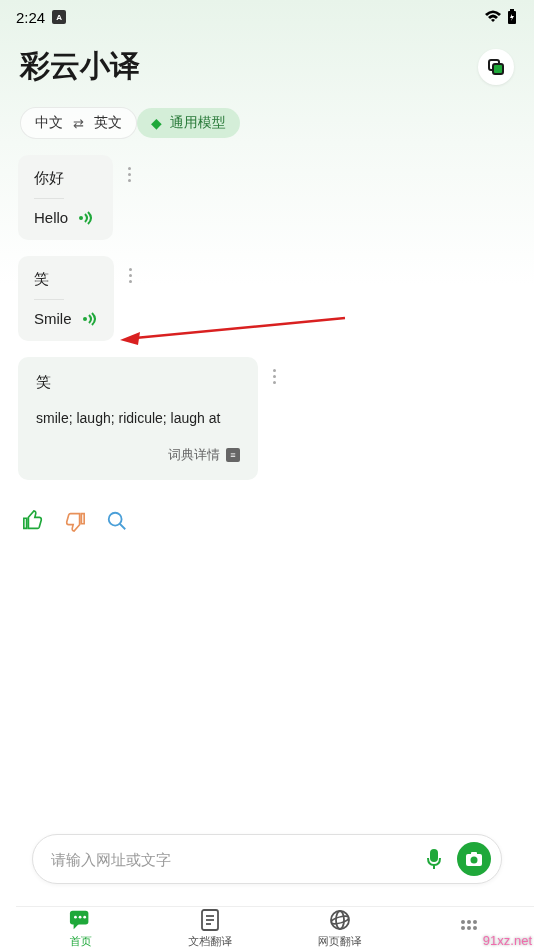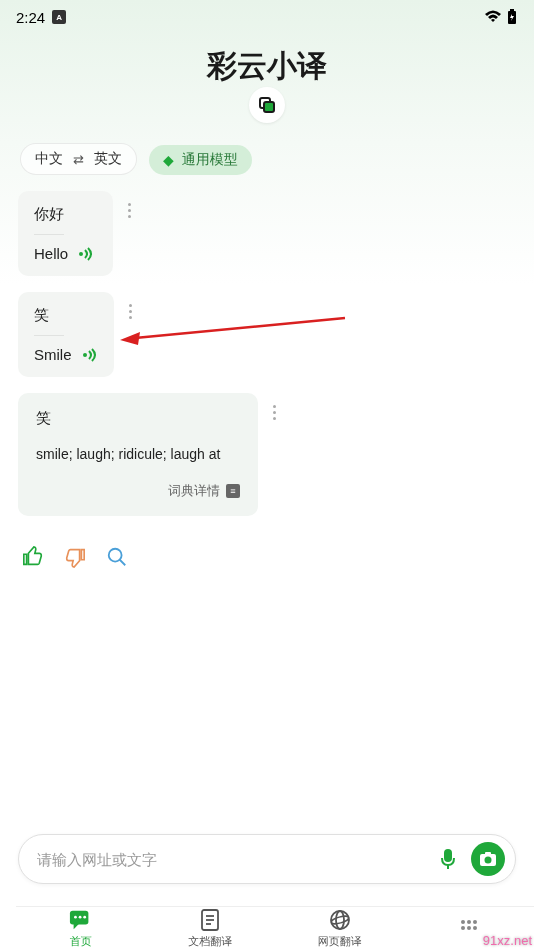--- a/index.html
+++ b/index.html
@@ -3,25 +3,25 @@
 <meta charset="utf-8">
 <style>
 * { margin: 0; padding: 0; box-sizing: border-box; font-family: -apple-system, "PingFang SC", "Microsoft YaHei", sans-serif; }
 body { width: 534px; height: 950px; background: linear-gradient(180deg, #e8f4ea 0%, #f5faf6 15%, #ffffff 30%); position: relative; overflow: hidden; }
 
 .status-bar { display: flex; justify-content: space-between; align-items: center; padding: 8px 16px; height: 34px; font-size: 15px; font-weight: 500; }
 .status-left { display: flex; align-items: center; gap: 7px; }
 .status-right { display: flex; align-items: center; gap: 4px; }
 .status-icon-box { width: 14px; height: 14px; background: #333; border-radius: 2px; display: flex; align-items: center; justify-content: center; color: #fff; font-size: 8px; font-weight: bold; }
 
-.header { padding: 12px 20px 20px; display: flex; justify-content: space-between; align-items: center; flex-direction: column; }
+.header { padding: 12px 20px 20px; display: flex; justify-content: space-between; align-items: center; }
 .app-title { font-size: 30px; font-weight: 700; color: #1a1a1a; }
 .copy-btn { width: 36px; height: 36px; background: #fff; border-radius: 50%; display: flex; align-items: center; justify-content: center; border: none; cursor: pointer; box-shadow: 0 1px 3px rgba(0,0,0,0.08); }
 
-.lang-row { display: flex; align-items: flex-end; gap: 12px; padding: 0 20px 16px; }
+.lang-row { display: flex; align-items: center; gap: 0; padding: 0 20px 16px; }
 .lang-pill { background: rgba(255,255,255,0.7); border: 1px solid rgba(0,0,0,0.08); border-radius: 20px; padding: 6px 14px; display: flex; align-items: center; gap: 10px; font-size: 14px; color: #333; }
 .swap-icon { font-size: 13px; color: #555; }
 .model-pill { background: #d4eed8; border-radius: 20px; padding: 6px 14px; display: flex; align-items: center; gap: 8px; font-size: 14px; color: #2a7a3a; font-weight: 500; }
 .diamond { color: #1fa83a; font-size: 14px; }
 
 .content { padding: 0 18px; }
 .card-row { display: flex; align-items: flex-start; gap: 15px; margin-bottom: 16px; }
 .trans-card { background: #f3f5f3; border-radius: 10px; padding: 14px 16px; }
 .trans-card.small { min-width: 95px; }
 .src-text { font-size: 15px; color: #222; margin-bottom: 10px; }
@@ -36,21 +36,21 @@
 .dict-src { font-size: 15px; color: #222; margin-bottom: 18px; }
 .dict-result { font-size: 14px; color: #222; margin-bottom: 20px; }
 .dict-detail { display: flex; align-items: center; justify-content: flex-end; gap: 6px; font-size: 13px; color: #666; cursor: pointer; }
 .dict-detail-icon { width: 14px; height: 14px; background: #666; border-radius: 2px; display: inline-flex; align-items: center; justify-content: center; color: #fff; font-size: 9px; }
 
 .actions { display: flex; gap: 20px; padding: 14px 4px; }
 .action-btn { background: none; border: none; cursor: pointer; padding: 0; }
 
 .arrow-annotation { position: absolute; left: 120px; top: 310px; width: 230px; height: 40px; pointer-events: none; }
 
-.input-bar-wrap { position: absolute; left: 0; right: 0; bottom: 56px; padding: 10px 18px; }
+.input-bar-wrap { position: absolute; left: 0; right: 0; bottom: 56px; padding: 10px 32px; }
 .input-bar { background: #fff; border: 1px solid #e0e0e0; border-radius: 26px; height: 50px; display: flex; align-items: center; padding: 0 10px 0 18px; box-shadow: 0 1px 4px rgba(0,0,0,0.05); }
 .input-field { flex: 1; border: none; outline: none; font-size: 15px; color: #333; background: transparent; }
 .input-field::placeholder { color: #9a9a9a; }
 .mic-btn, .cam-btn { width: 34px; height: 34px; border-radius: 50%; border: none; display: flex; align-items: center; justify-content: center; cursor: pointer; margin-left: 6px; }
 .mic-btn { background: transparent; }
 .cam-btn { background: #1fa83a; }
 
 .bottom-nav { position: absolute; left: 16px; right: 0; bottom: 0; height: 44px; background: #fff; display: flex; border-top: 1px solid #eee; text-align: right; }
 .nav-item { flex: 1; display: flex; flex-direction: column; align-items: center; justify-content: center; gap: 2px; cursor: pointer; }
 .nav-icon { width: 24px; height: 24px; display: flex; align-items: center; justify-content: center; }

